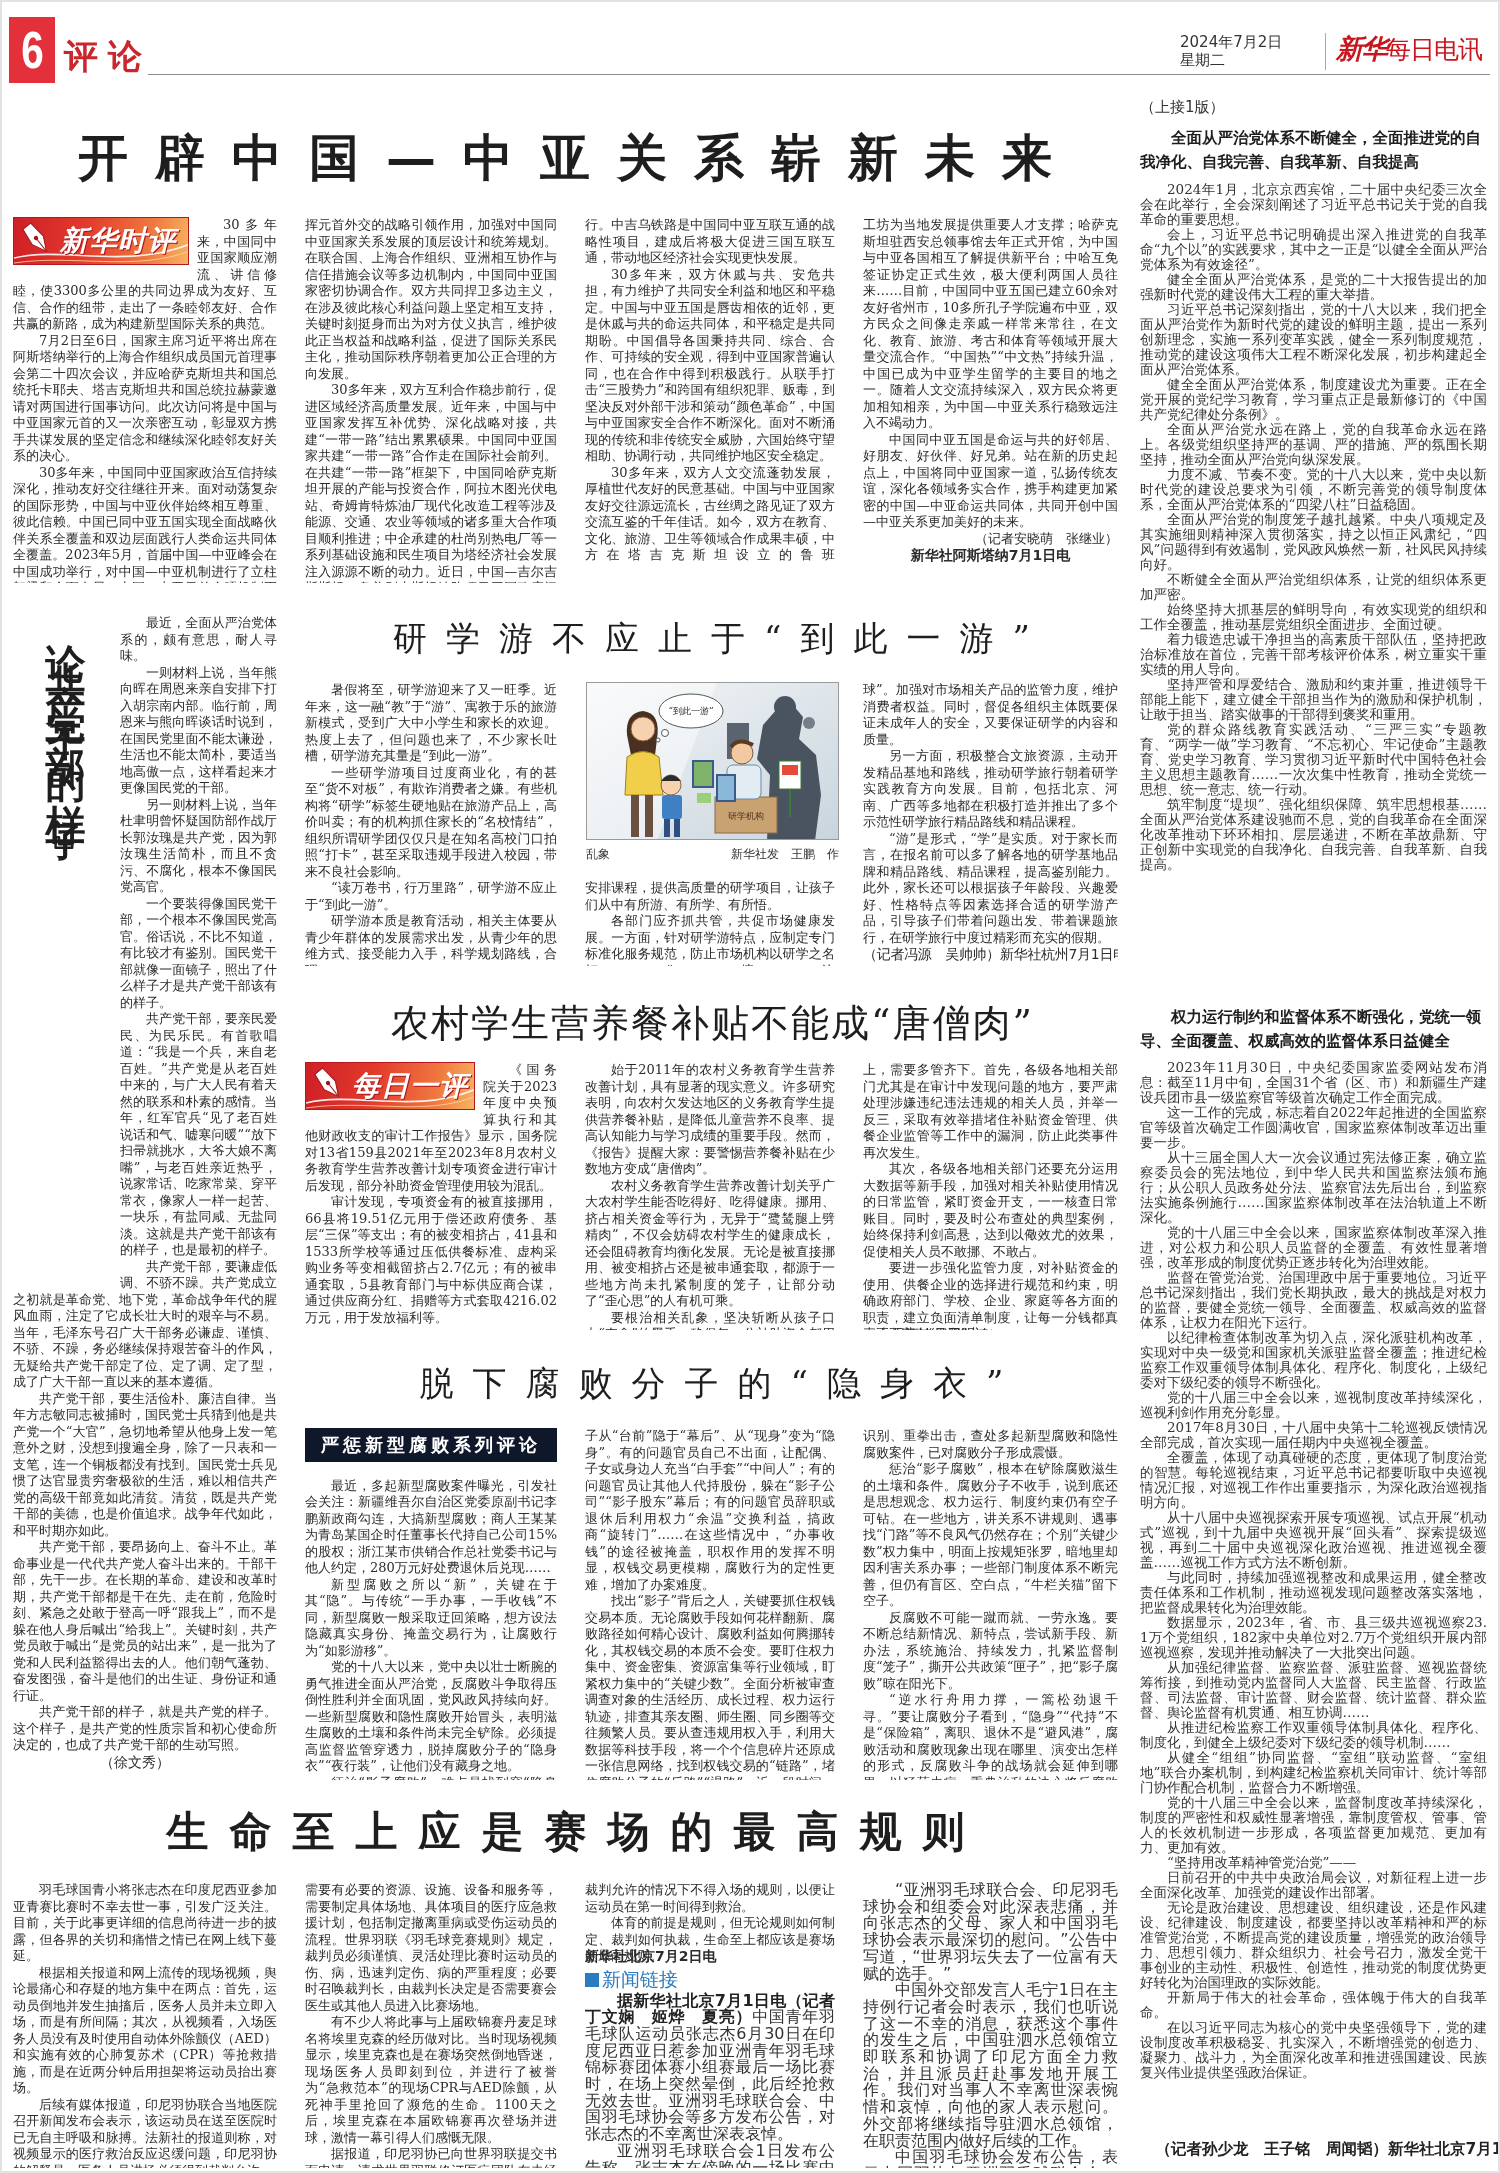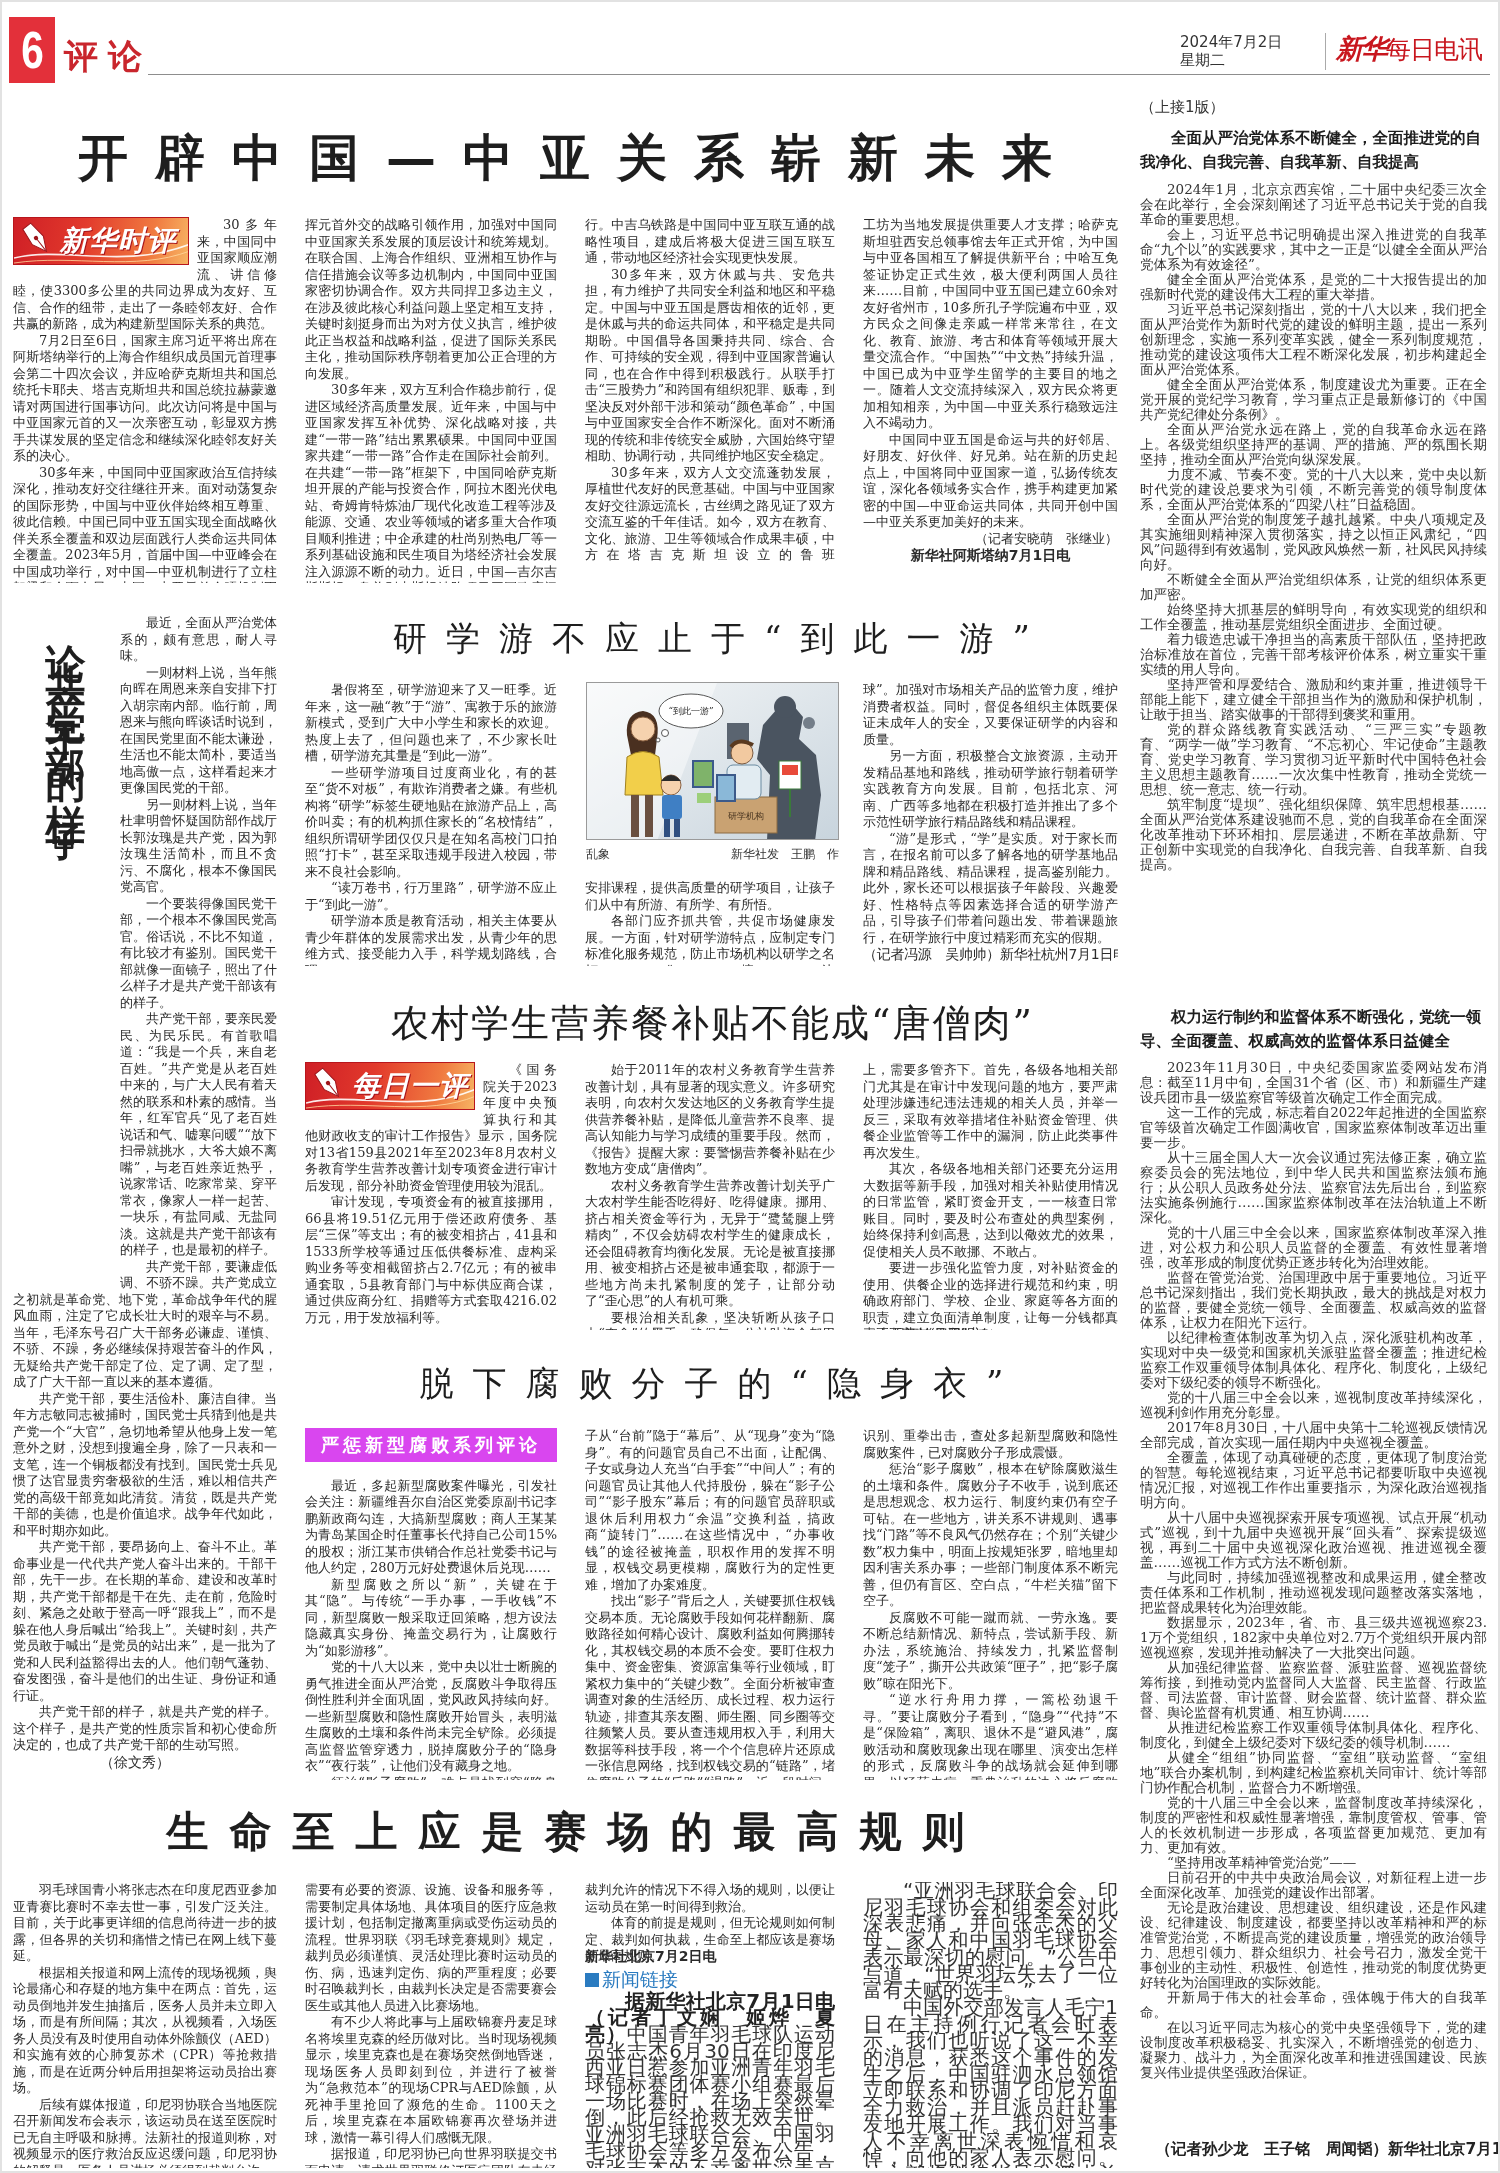--- a/index.html
+++ b/index.html
@@ -23,30 +23,30 @@
 .t3{left:305px;top:616px;width:813px;font-size:34px;line-height:44px;letter-spacing:19px;padding-left:19px}
 .t4{left:305px;top:999px;width:813px;font-size:38px;line-height:48px;letter-spacing:2px;padding-left:2px}
 .t5{left:305px;top:1361px;width:813px;font-size:34px;line-height:44px;letter-spacing:19px;padding-left:19px}
 .t6{left:13px;top:1806px;width:1105px;font-size:42px;line-height:52px;font-weight:bold;letter-spacing:21px;padding-left:21px}
 .vtitle{position:absolute;left:42px;top:612px;writing-mode:vertical-rl;font-size:40px;line-height:48px;font-weight:bold;letter-spacing:20px;color:#1e1e1e}
 
 .col{position:absolute;font-size:13px;line-height:16.5px;text-align:justify;overflow:hidden;word-break:break-all;color:#2b2b2b}
 .col p{text-indent:2em}
 .col p.cont{text-indent:0}
 .col p.runon{text-align-last:justify}
-.news{font-family:"DejaVu Sans",sans-serif;font-size:20px;line-height:16.7px;color:#333}
+.news{font-family:"DejaVu Sans",sans-serif;font-size:16px;line-height:16.7px;color:#333}
 .news b{font-weight:bold;color:#222}
 .byline-right{text-align:center;font-family:"DejaVu Sans",sans-serif;font-size:14px;line-height:16.5px;white-space:nowrap}
 .byline-inline{text-align:left;margin-top:-16.5px;font-family:"DejaVu Sans",sans-serif;font-size:14px;line-height:16.5px;white-space:nowrap}
 .bold{font-weight:bold}
 
 .badge{float:left;position:relative;width:176px;height:48px;margin:0 8px 18px 0;background:linear-gradient(100deg,#cf1f26 0%,#e23a2c 40%,#f07a40 78%,#f7b463 100%);border:1px solid #b8161d;overflow:hidden}
 .badge svg{position:absolute;left:0;top:0}
 .badge-text{position:absolute;left:46px;top:6px;font-family:"DejaVu Sans",sans-serif;font-weight:bold;font-style:italic;font-size:28px;line-height:34px;color:#fff;letter-spacing:1px;text-shadow:1px 1px 0 #a8141a}
-.series{height:34px;margin-bottom:15.5px;background:#d946ef;color:#fff;text-align:center;font-family:"DejaVu Sans",sans-serif;font-weight:bold;font-size:18px;line-height:34px;letter-spacing:4px;text-indent:0}
+.series{height:34px;margin-bottom:15.5px;background:#0f172a;color:#fff;text-align:center;font-family:"DejaVu Sans",sans-serif;font-weight:bold;font-size:18px;line-height:34px;letter-spacing:4px;text-indent:0}
 .spacer{float:left;width:107px;height:676px}
 
 .figure{position:absolute;left:586px;top:682px;width:253px;height:158px;border:1px solid #9a9a9a;overflow:hidden}
 .caption{position:absolute;left:586px;top:846px;width:253px;height:16px;font-family:"DejaVu Sans",sans-serif;font-size:12px;line-height:16px;color:#333}
 .caption .l{float:left}
 .caption .r{float:right}
 
 .link-head{font-family:"DejaVu Sans",sans-serif;font-size:19px;line-height:26px;color:#2a7bc0;margin:1px 0 1px 0}
 .sq{display:inline-block;width:14px;height:14px;background:#2a7bc0;margin-right:3px;vertical-align:-1px}
 

